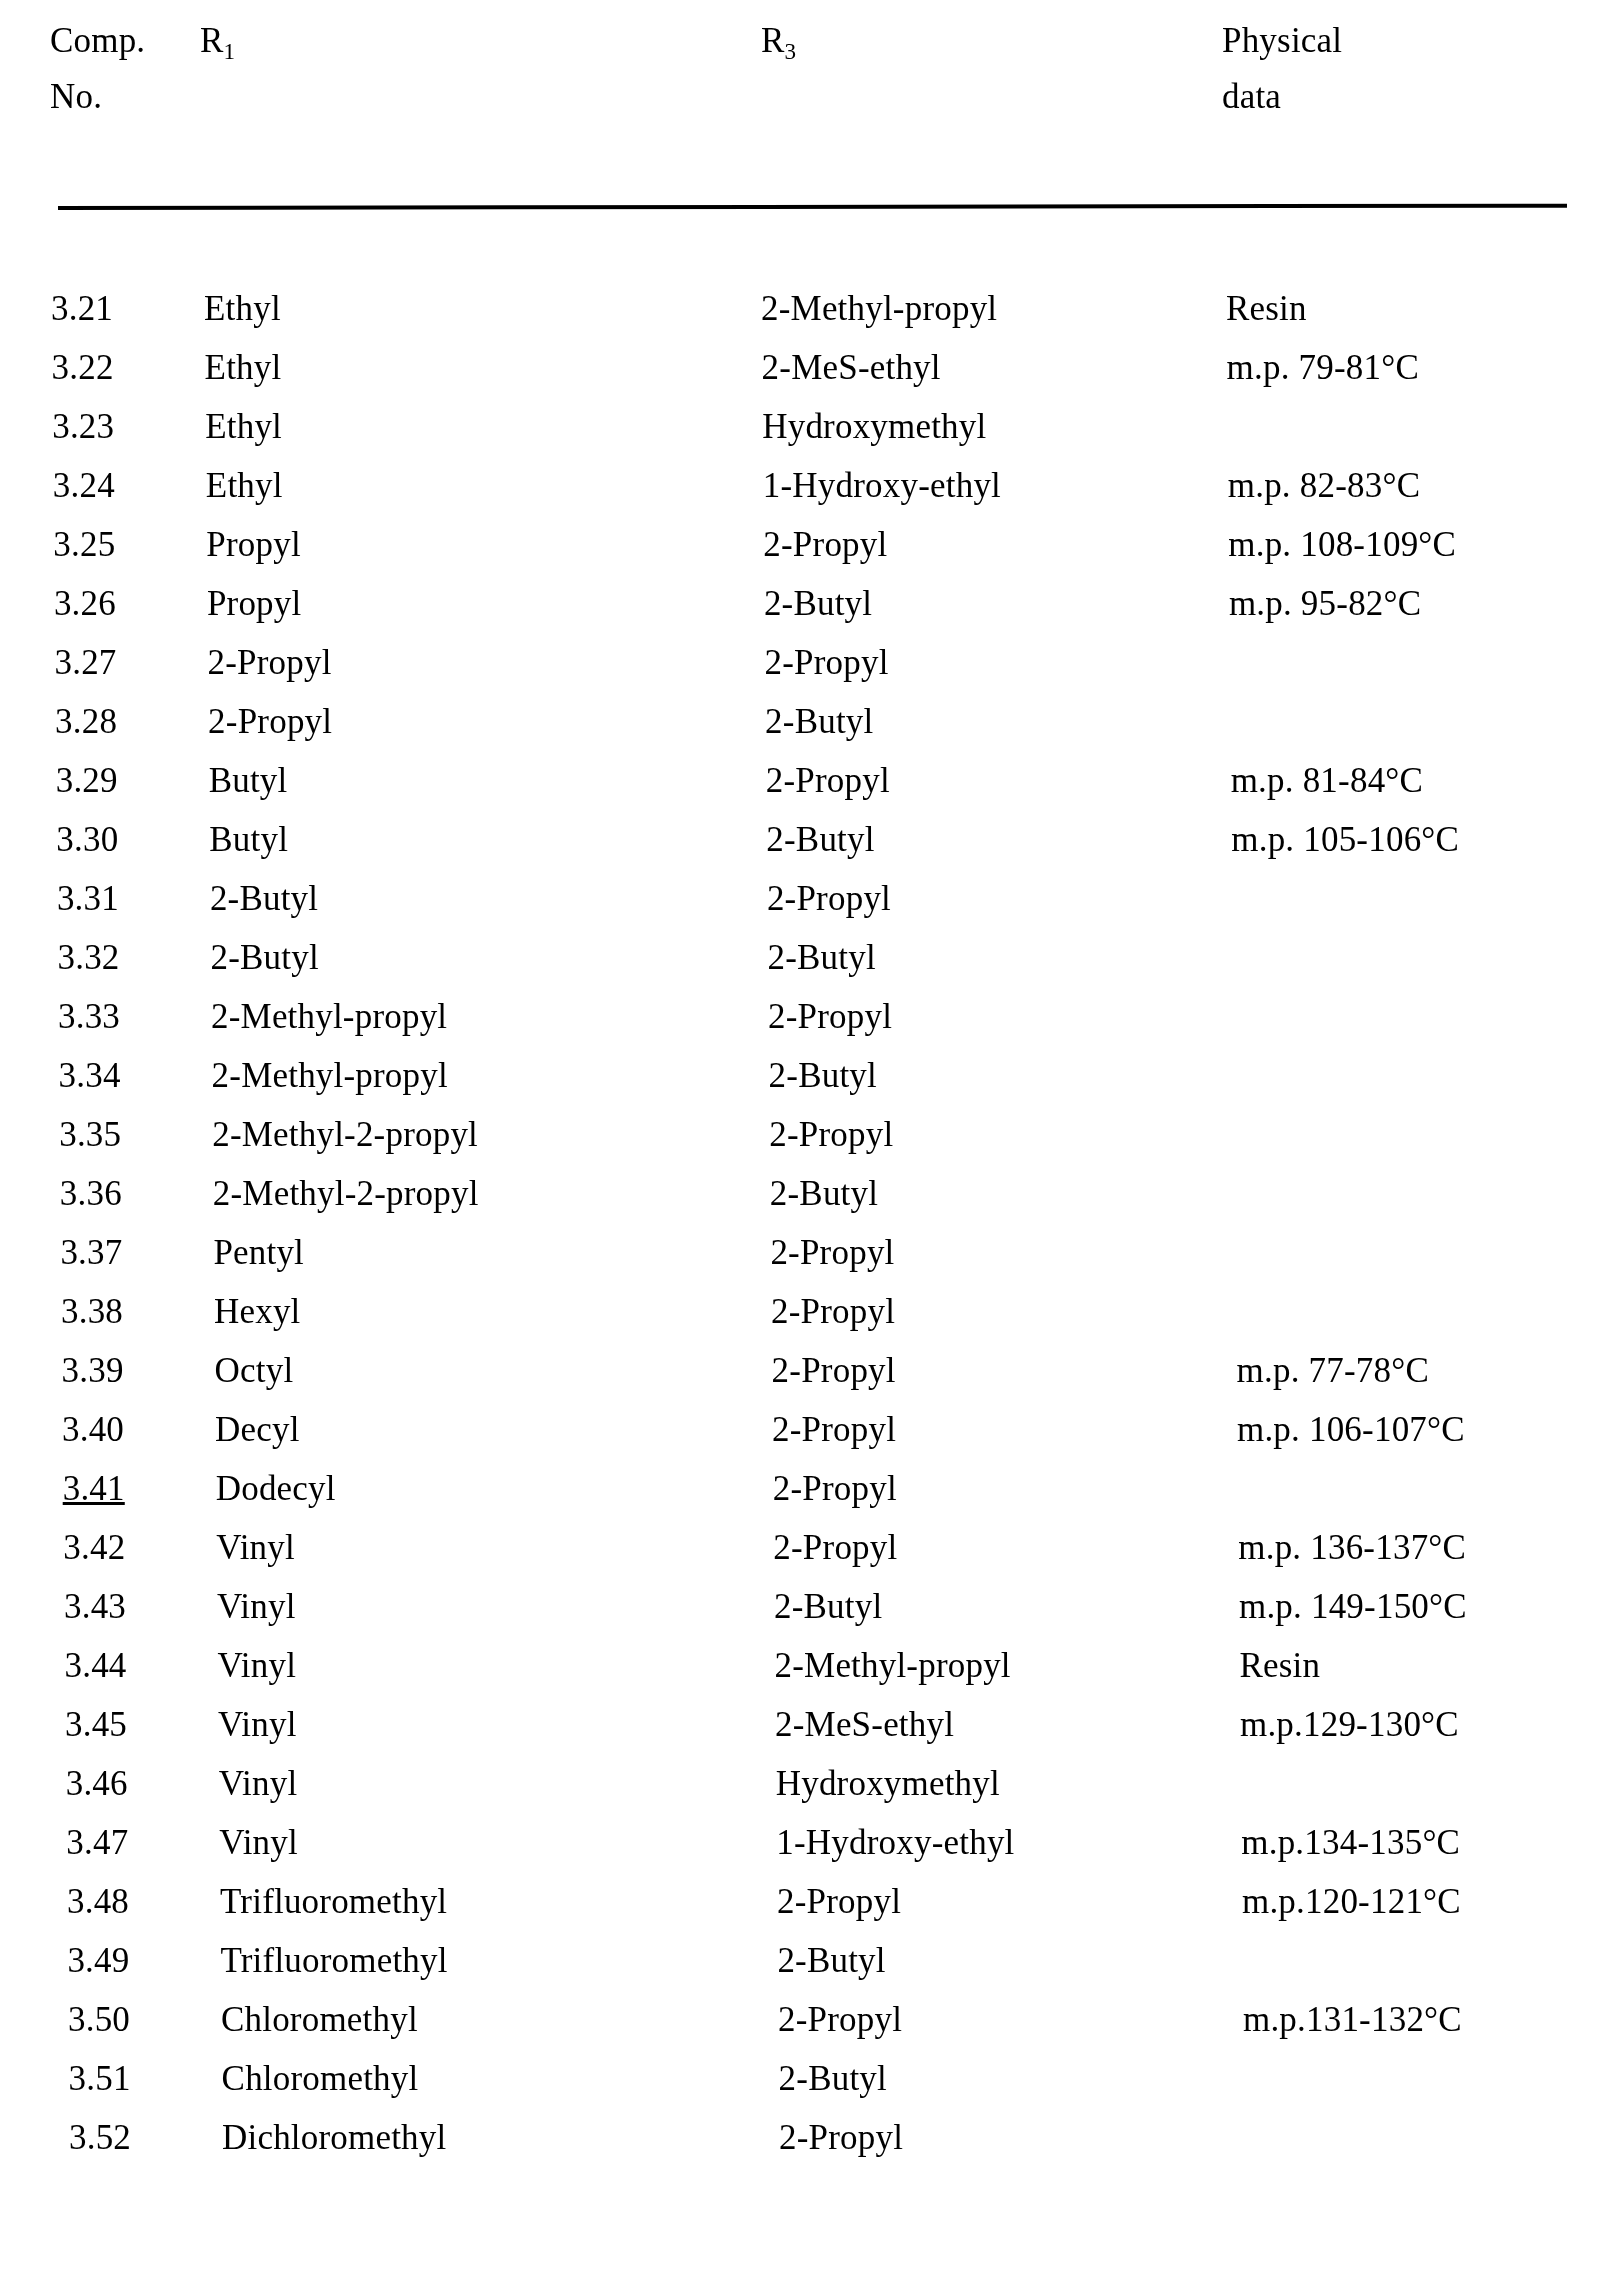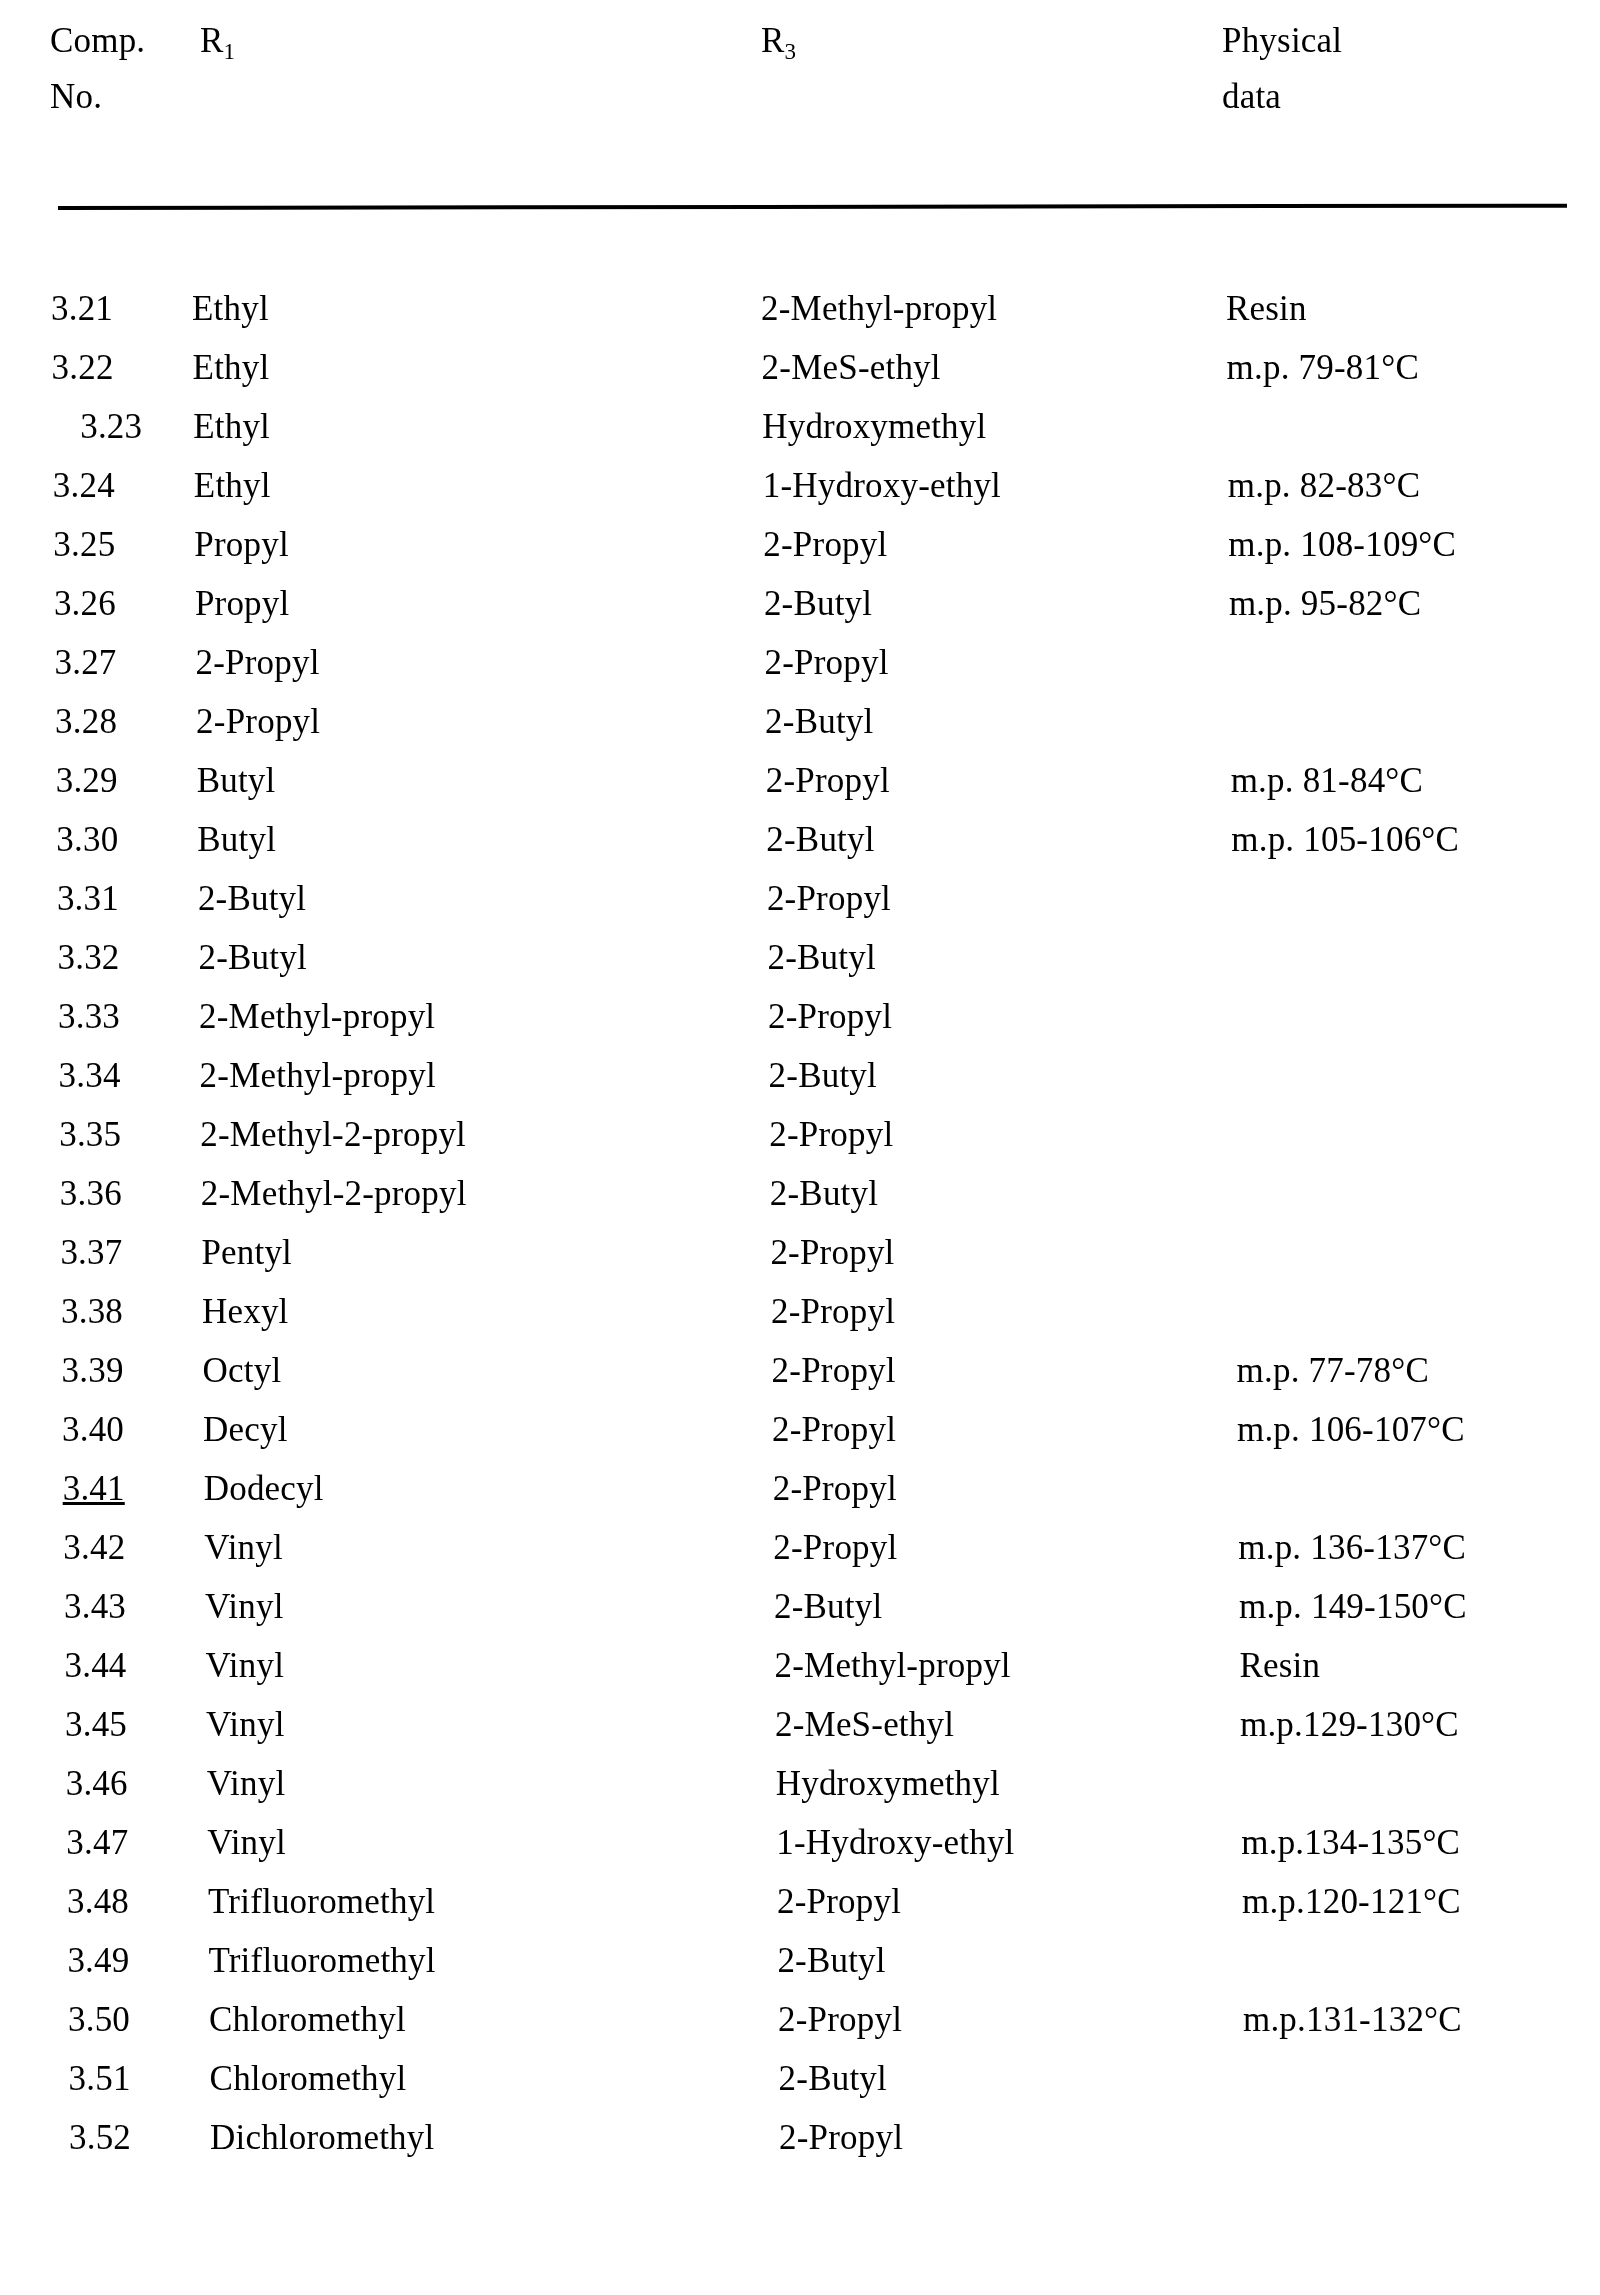--- a/index.html
+++ b/index.html
@@ -67,21 +67,21 @@
     font-size: 35px;
     line-height: 1;
   }
   .cell {
     position: absolute;
     top: 0;
     white-space: nowrap;
     letter-spacing: 0.2px;
   }
   .c-no   { left: 51px;   }
-  .c-r1   { left: 192px;  }
+  .c-r1   { left: 204px;  }
   .c-r3   { left: 761px;  }
   .c-pd   { left: 1226px; }
 </style>
 </head>
 <body>
 
 <div id="page">
 
   <div id="hdr-comp" class="hdr-block">Comp.</div>
   <div id="hdr-no" class="hdr-block">No.</div>
@@ -102,21 +102,21 @@
         <div class="cell c-r3" style="transform: translateX(0px);">2-Methyl-propyl</div>
         <div class="cell c-pd" style="transform: translateX(0px);">Resin</div>
       </div>
       <div class="row">
         <div class="cell c-no" style="transform: translateX(0.6px);">3.22</div>
         <div class="cell c-r1" style="transform: translateX(0.6px);">Ethyl</div>
         <div class="cell c-r3" style="transform: translateX(0.6px);">2-MeS-ethyl</div>
         <div class="cell c-pd" style="transform: translateX(0.6px);">m.p. 79-81°C</div>
       </div>
       <div class="row">
-        <div class="cell c-no" style="transform: translateX(1.2px); margin-left: 28px;">3.23</div>
+        <div class="cell c-no" style="transform: translateX(1.2px);">3.23</div>
         <div class="cell c-r1" style="transform: translateX(1.2px);">Ethyl</div>
         <div class="cell c-r3" style="transform: translateX(1.2px);">Hydroxymethyl</div>
         <div class="cell c-pd" style="transform: translateX(1.2px);"></div>
       </div>
       <div class="row">
         <div class="cell c-no" style="transform: translateX(1.8px);">3.24</div>
         <div class="cell c-r1" style="transform: translateX(1.8px);">Ethyl</div>
         <div class="cell c-r3" style="transform: translateX(1.8px);">1-Hydroxy-ethyl</div>
         <div class="cell c-pd" style="transform: translateX(1.8px);">m.p. 82-83°C</div>
       </div>

